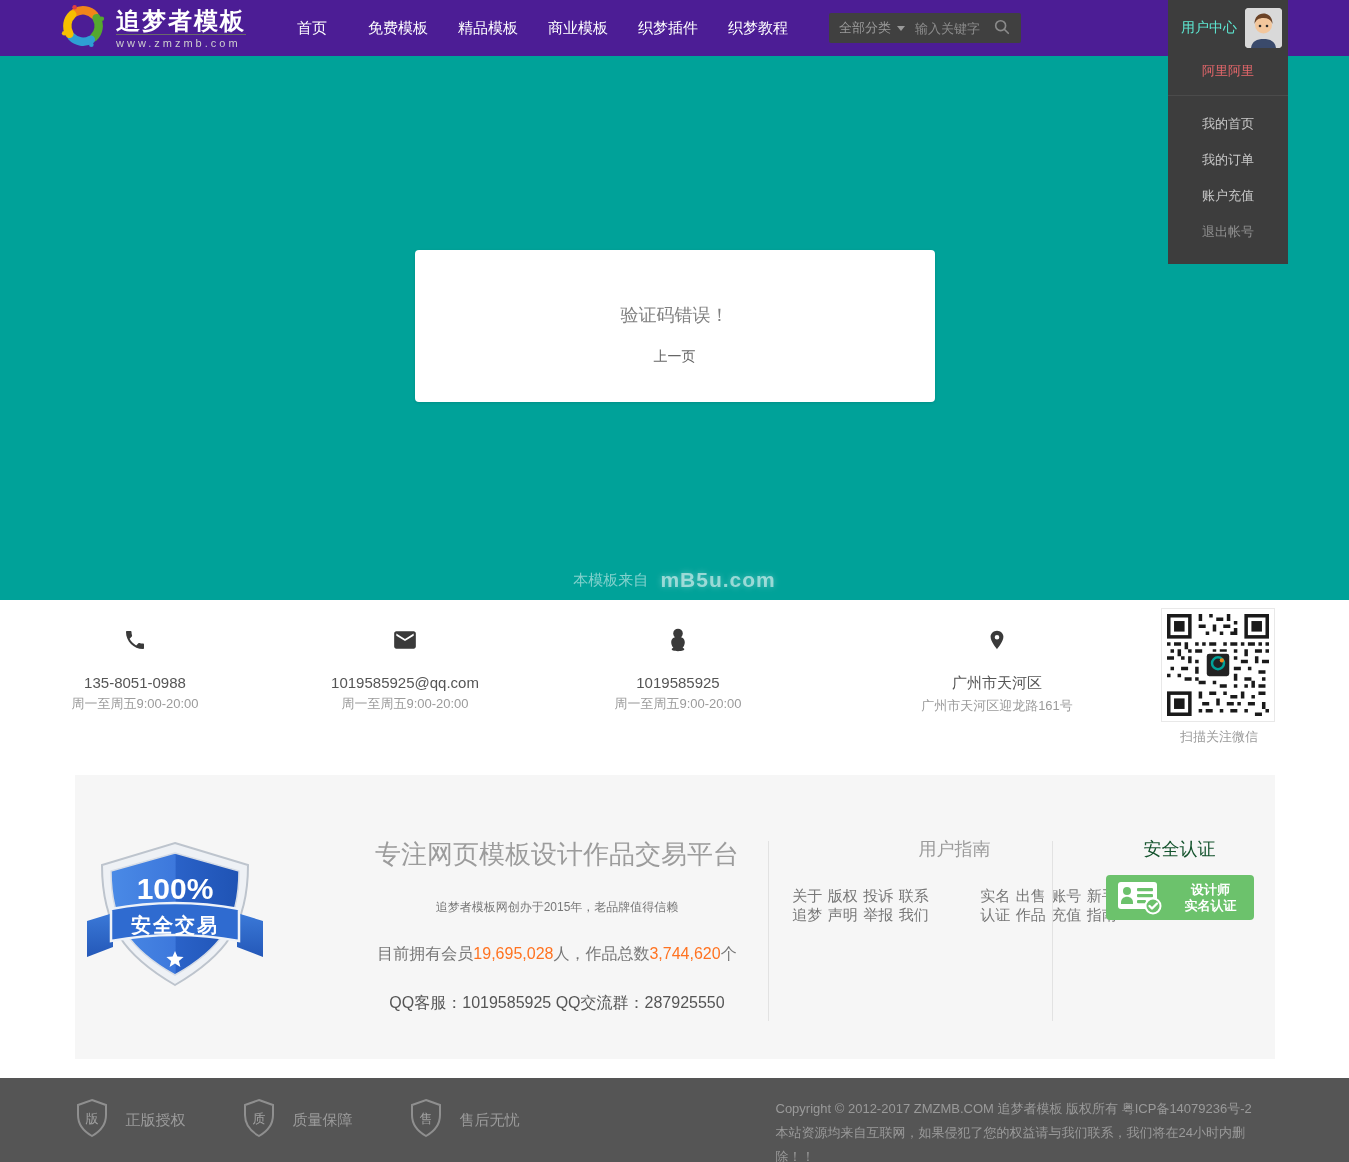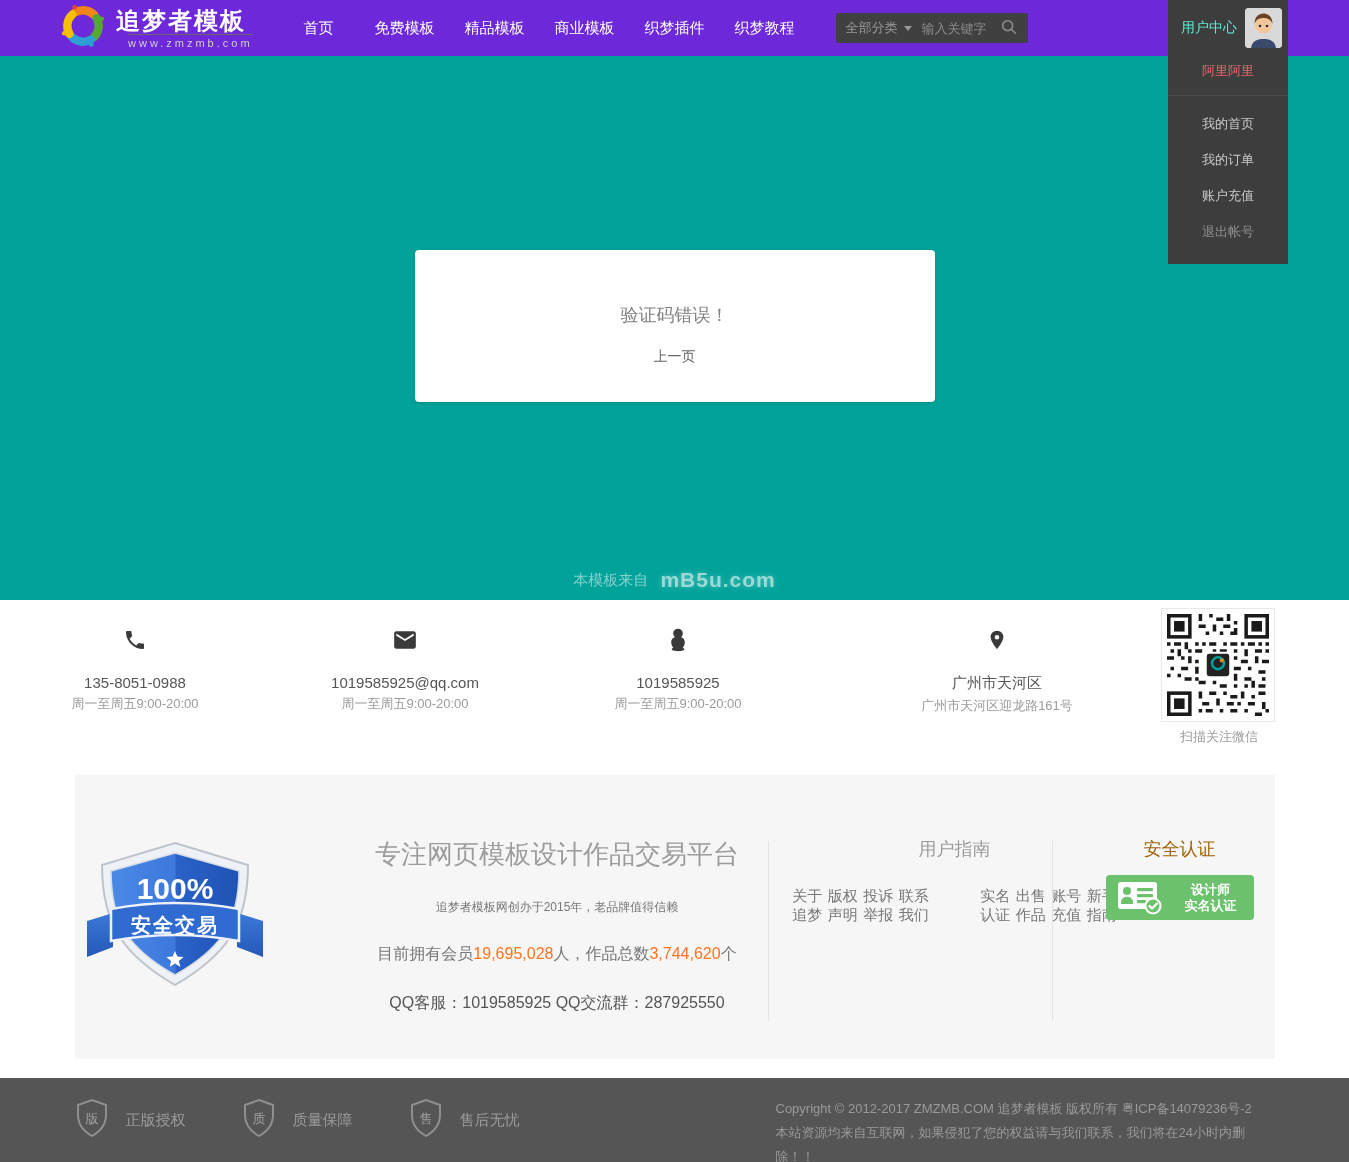--- a/index.html
+++ b/index.html
@@ -1,24 +1,24 @@
 <!DOCTYPE html>
 <html><head>
 <meta charset="utf-8">
 <style>
   * { margin:0; padding:0; box-sizing:border-box; }
   body { font-family:"Liberation Sans","DejaVu Sans",sans-serif; background:#ffffff; }
   .page { width:1349px; height:1162px; margin:0 auto; position:relative; overflow:hidden; background:#fff; }
 
   
-  .header { height:56px; background:#6d28d9; position:relative; z-index:5; display:flex; align-items:center; padding:0 60px; }
+  .header { height:56px; background:#4c1d95; position:relative; z-index:5; display:flex; align-items:center; padding:0 60px; }
   .logo { display:flex; align-items:center; gap:10px; cursor:pointer; }
   .logo-text-block { color:#fff; }
   .logo-title { font-size:24px; font-weight:bold; letter-spacing:2px; line-height:26px; }
-  .logo-url { font-size:11px; color:#cfcfcf; letter-spacing:3px; border-top:1px solid #6a6a6a; padding-top:2px;margin-left:12px; }
+  .logo-url { font-size:11px; color:#cfcfcf; letter-spacing:3px; border-top:1px solid #6a6a6a; padding-top:2px; }
   .nav { display:flex; align-items:center; margin-left:36px; }
   .nav a { color:#ffffff; font-size:15px; text-decoration:none; padding:0 15px; line-height:56px; display:block; }
   .nav a:first-child { padding-right:26px; }
   .searchbar { margin-left:26px; width:192px; height:30px; background:#404040; border-radius:2px; display:flex; align-items:center; padding:0 10px; }
   .search-cat { color:#9a9a9a; font-size:13px; display:flex; align-items:center; gap:6px; cursor:pointer; white-space:nowrap; }
   .caret { width:0; height:0; border-left:4px solid transparent; border-right:4px solid transparent; border-top:5px solid #9a9a9a; }
   .search-input { flex:1; min-width:0; background:transparent; border:none; outline:none; color:#c9c9c9; font-size:13px; margin-left:10px; font-family:inherit; }
   .search-input::placeholder { color:#8b8b8b; }
   .search-btn { background:none; border:none; cursor:pointer; display:flex; padding:0; }
 
@@ -63,21 +63,21 @@
   .p-members .num { color:#ff7321; }
   .p-qq { font-size:16px; color:#555555; margin-top:28px; }
   .v-div { position:absolute; width:1px; background:#e2e2e2; top:66px; height:180px; }
   .d1 { left:693px; } .d2 { left:977px; }
   .guide { position:absolute; left:715px; top:62px; width:330px; text-align:center; }
   .g-heading { font-size:18px; color:#9b9b9b; }
   .g-cols { display:flex; justify-content:center; gap:46px; margin-top:26px; }
   .g-col { display:flex; flex-direction:row; }
   .g-col a { font-size:15px; color:#777777; text-decoration:none; }
   .security { position:absolute; left:1010px; top:62px; width:190px; text-align:center; }
-  .s-heading { font-size:18px; color:#a16207; }
+  .s-heading { font-size:18px; color:#14532d; }
   .s-badge { width:148px; height:45px; background:#6cc26c; border-radius:4px; margin:14px auto 0; display:flex; align-items:center; padding:3px; cursor:pointer; }
   .s-badge:first-of-type { margin-top:23px; }
   .s-badge .left-white { background:#ffffff; border-radius:3px; width:62px; height:39px; display:flex; align-items:center; justify-content:center; }
   .s-badge .left-plain { width:62px; height:39px; display:flex; align-items:center; justify-content:center; }
   .s-badge .txt { flex:1; color:#ffffff; font-size:13px; font-weight:bold; line-height:16px; }
 
   
   .gap-strip { height:19px; background:#ffffff; }
   .footer { height:84px; background:#555555; }
   .footer-inner { width:1200px; margin:0 auto; position:relative; height:84px; }

